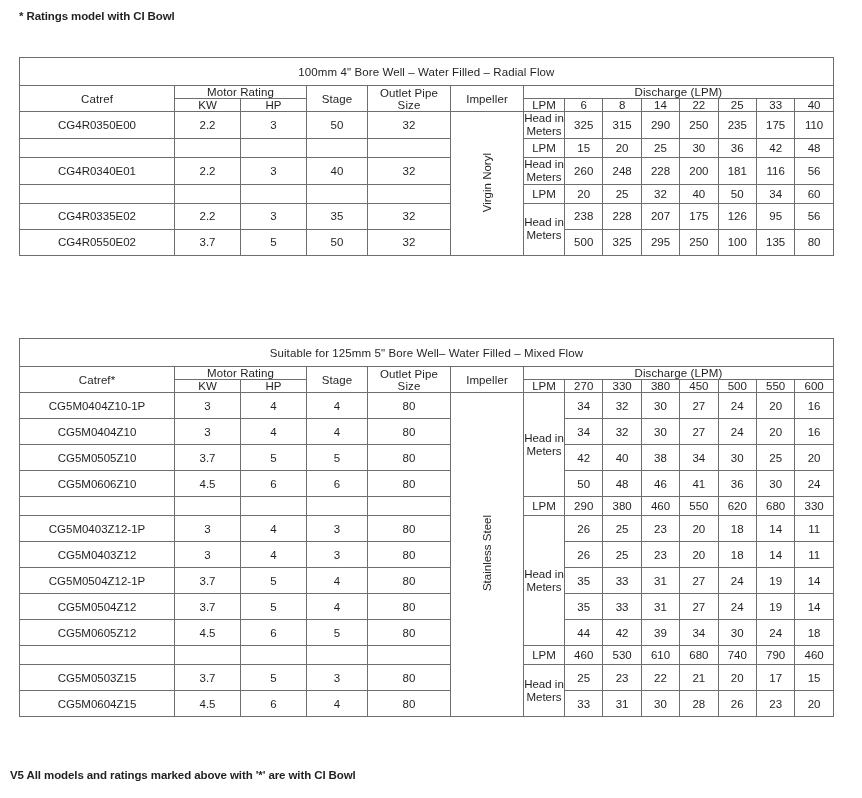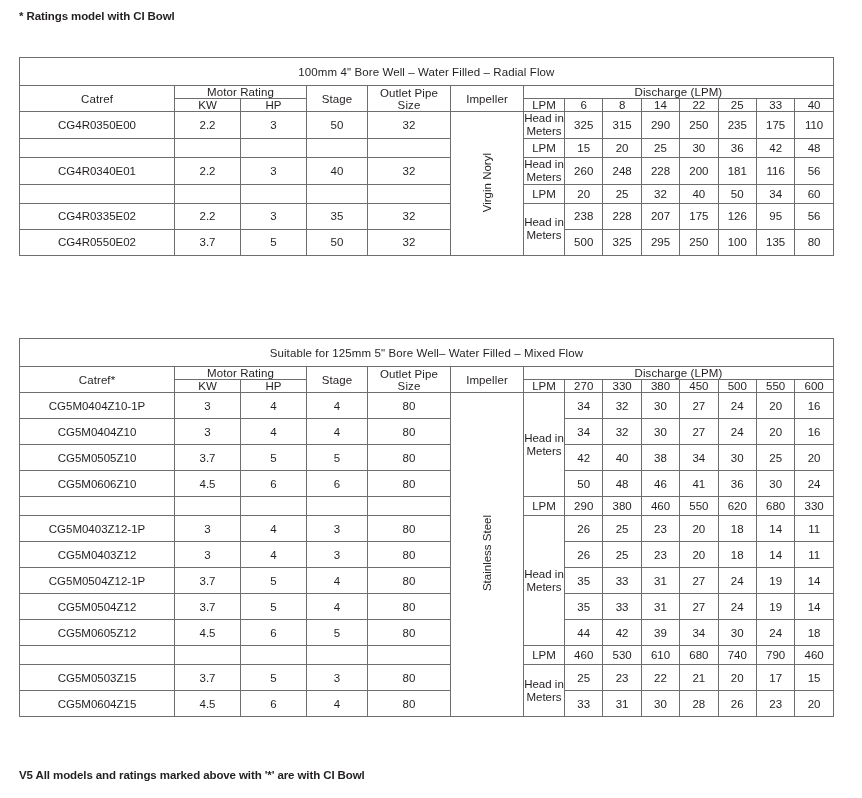--- a/index.html
+++ b/index.html
@@ -25,21 +25,21 @@
     position: absolute;
     left: 19px;
     top: 10px;
     font-size: 11.5px;
     font-weight: bold;
     letter-spacing: -0.1px;
     color: #231f20;
   }
   .note-bottom {
     position: absolute;
-    left: 19px;
+    left: 10px;
     top: 769px;
     font-size: 11.5px;
     font-weight: bold;
     letter-spacing: -0.1px;
     color: #231f20;
   }
 
   table.spec {
     position: absolute;
     left: 19px;

